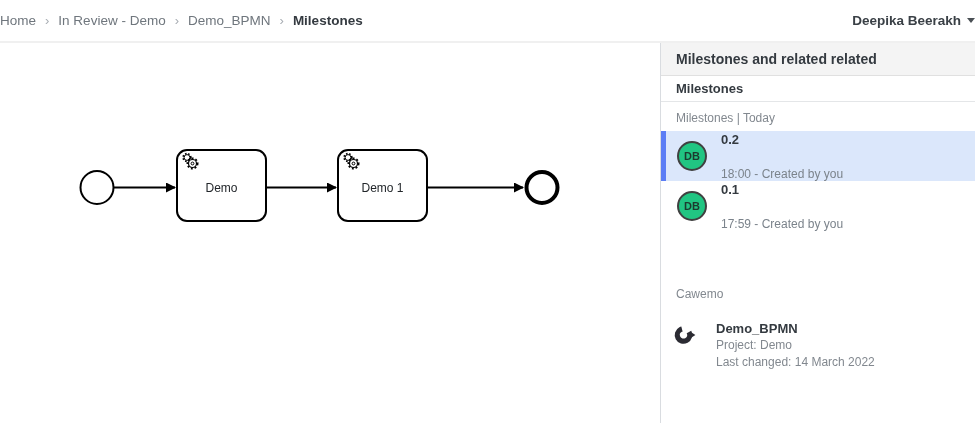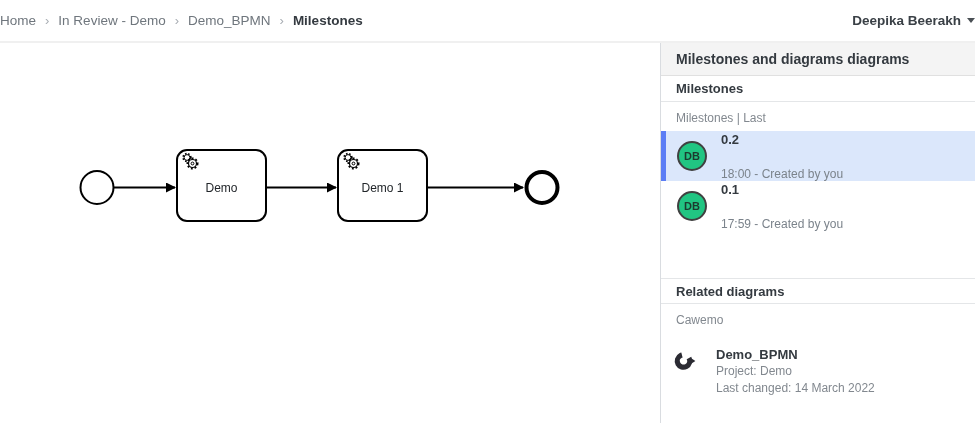--- a/index.html
+++ b/index.html
@@ -115,45 +115,44 @@
     </g>
 
     <line x1="410" y1="144.5" x2="506" y2="144.5" stroke="#000" stroke-width="2" marker-end="url(#arrow)"></line>
 
     <circle cx="525" cy="144.5" r="15.5" fill="#fff" stroke="#000" stroke-width="4"></circle>
   </svg>
 </div>
 
 <div class="panel">
 
-  <div class="panel-header">Milestones and diagrams diagrams</div>
+  <div class="panel-header">Milestones and related related</div>
 
   <div class="section-head">Milestones</div>
 
-  <div class="group-label">Milestones | Last</div>
+  <div class="group-label">Milestones | Today</div>
 
   <div class="milestone-row selected">
     <div class="avatar">DB</div>
     <div class="row-text">
       <span class="row-title">0.2</span>
       <span class="row-meta">18:00 - Created by you</span>
     </div>
   </div>
 
   <div class="milestone-row">
     <div class="avatar">DB</div>
     <div class="row-text">
       <span class="row-title">0.1</span>
       <span class="row-meta">17:59 - Created by you</span>
     </div>
   </div>
 
   <div class="spacer"></div>
 
-  <div class="section-head bordered-top">Related diagrams</div>
 
   <div class="group-label">Cawemo</div>
 
   <div class="related-item">
     <svg class="cawemo-logo" viewBox="0 0 24 24">
       <circle cx="10.5" cy="12" r="6.2" fill="none" stroke="#2b2b33" stroke-width="5.2" stroke-dasharray="30 9" transform="rotate(-28 10.5 12)"></circle>
       <path d="M18.2 9.2 L22.4 12 L18.2 14.8 Z" fill="#2b2b33"></path>
     </svg>
     <div class="related-text">
       <span class="related-name">Demo_BPMN</span>

